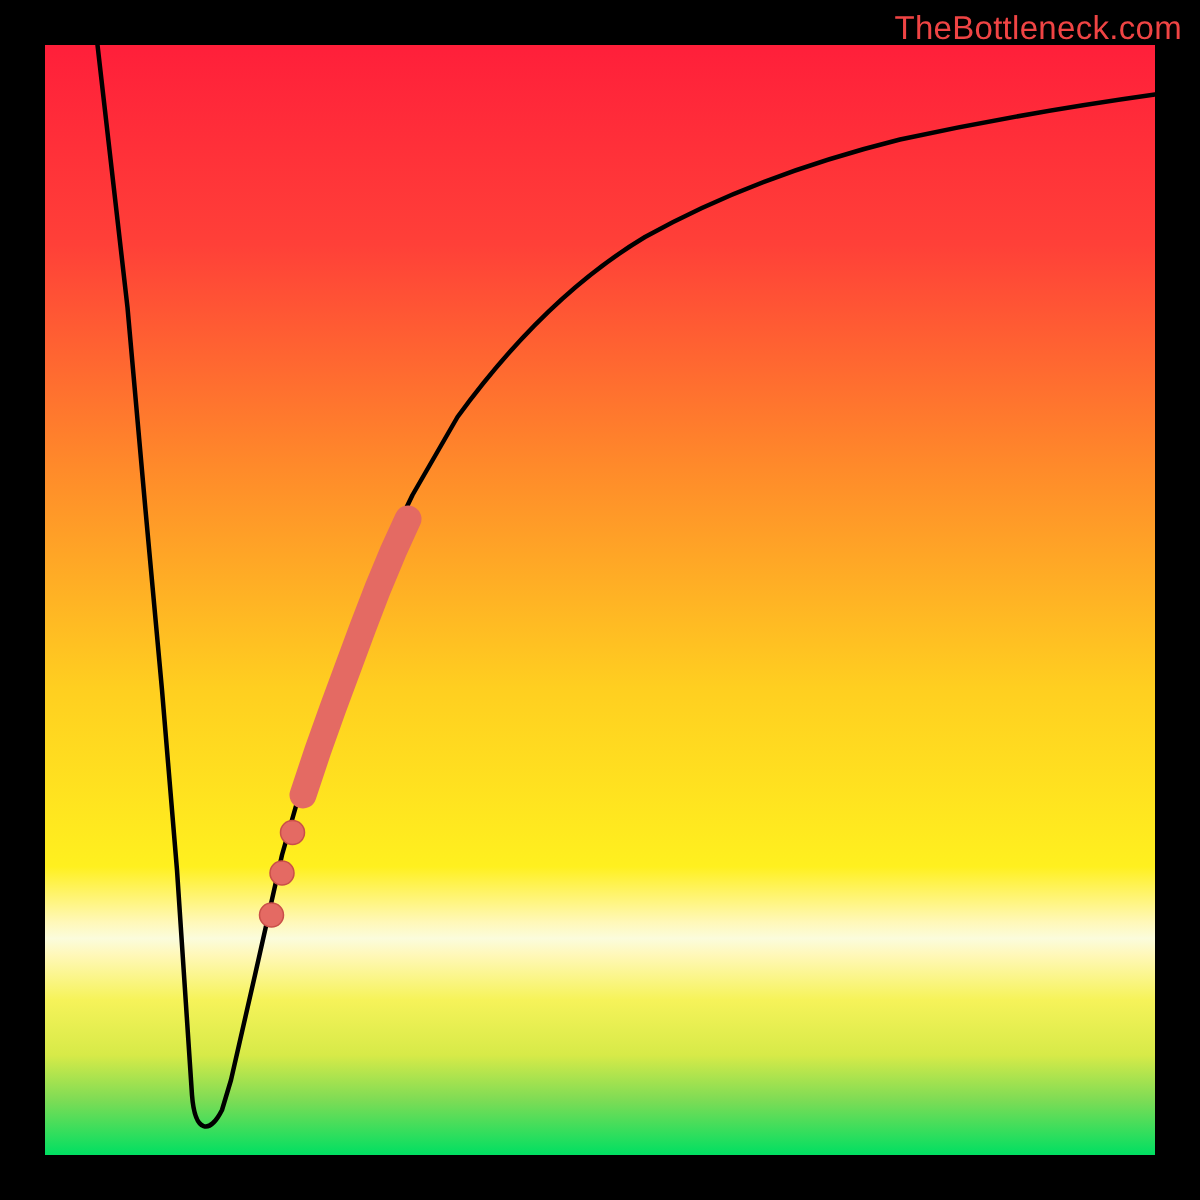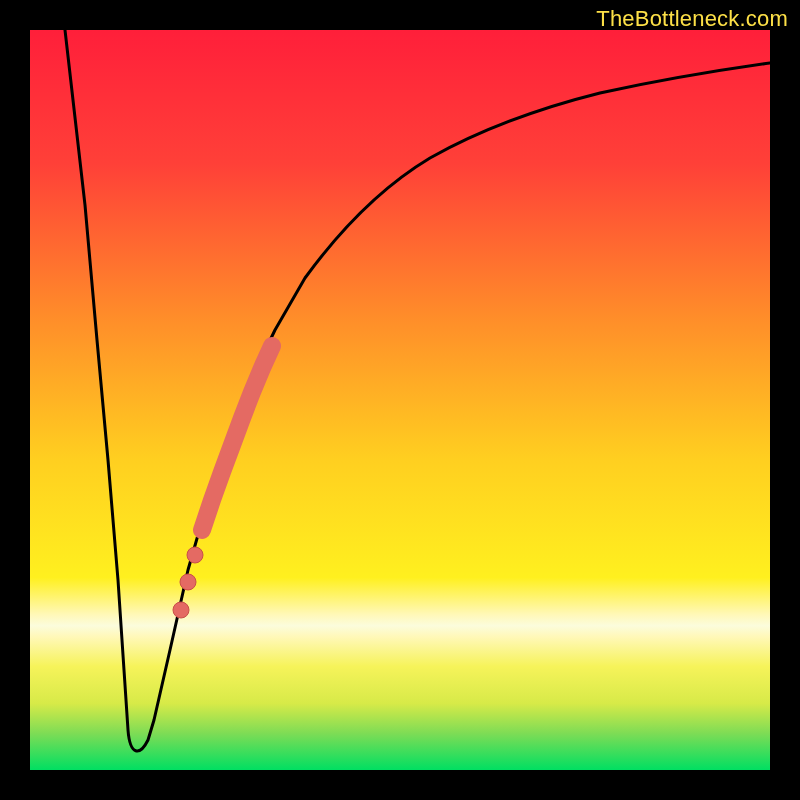--- a/index.html
+++ b/index.html
@@ -30,21 +30,21 @@
     inset: 0;
   }
   svg.curve {
     position: absolute;
     inset: 0;
   }
   .watermark {
     position: absolute;
     top: 6px;
     right: 12px;
-    color: #fde047;
+    color: #ef4444;
     font-size: 22px;
     font-weight: 400;
     letter-spacing: 0.2px;
   }
 </style>
 </head>
 <body>
 <div class="frame">
 
   <div class="plot">

